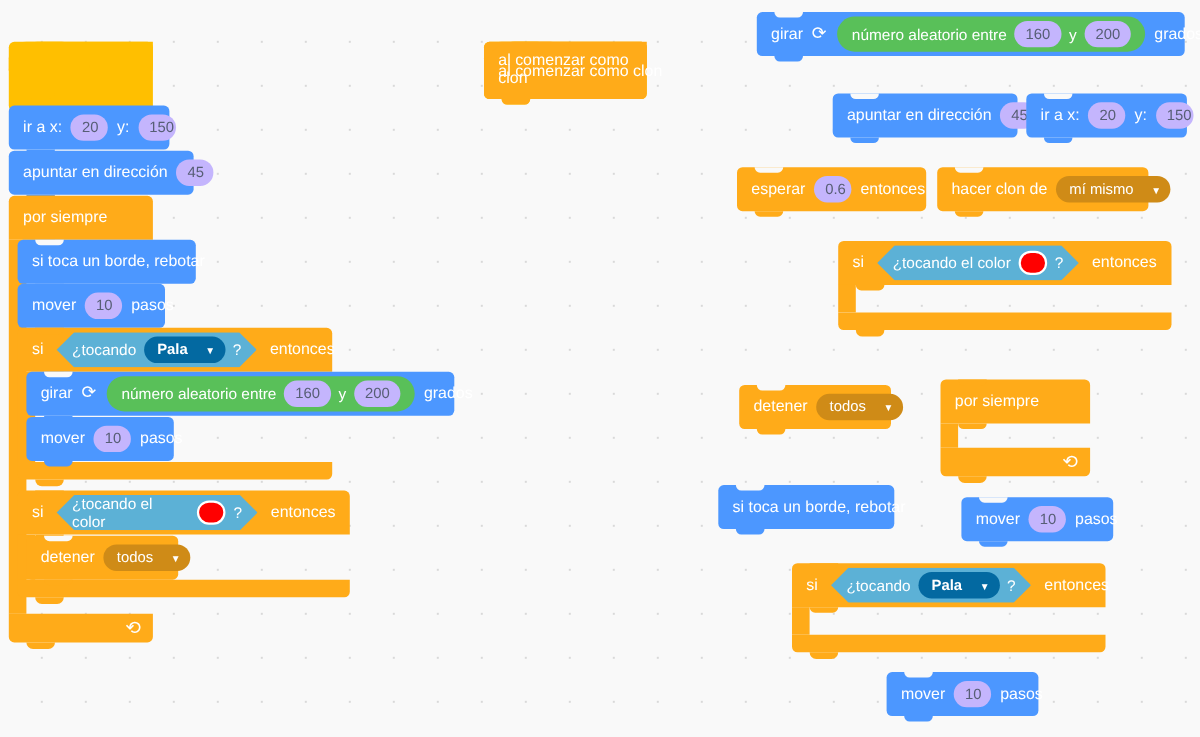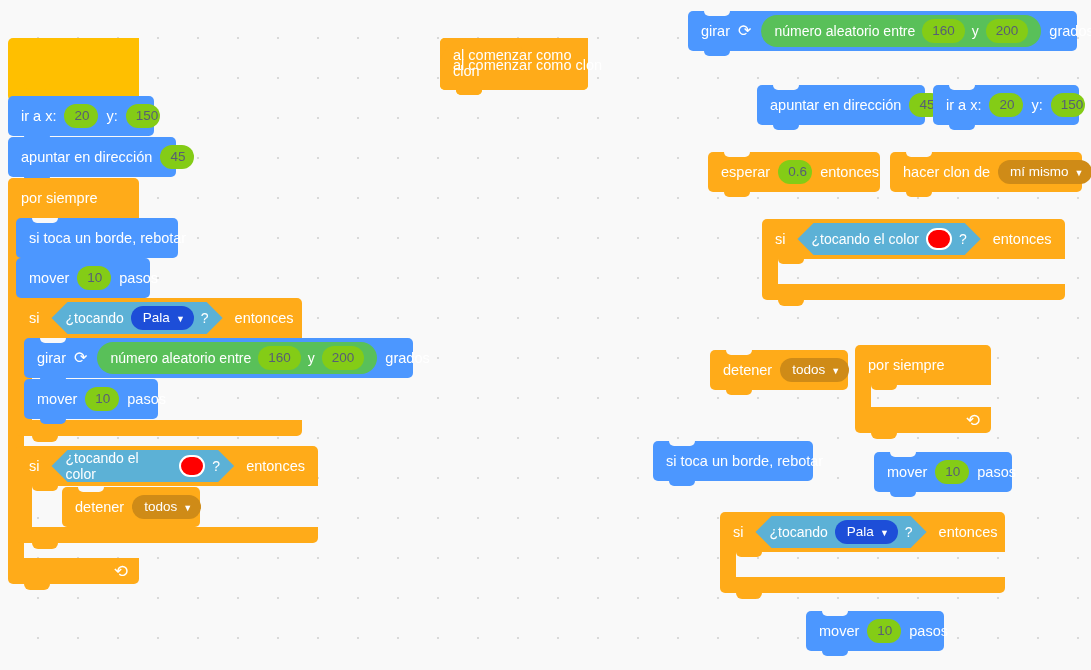--- a/index.html
+++ b/index.html
@@ -42,21 +42,21 @@
     border-radius:0 0 7px 7px; box-shadow:none;}
   .stack::after{
     content:"";position:absolute;left:16px;top:100%;
     width:26px;height:5px;background:inherit;
     border-radius:0 0 7px 7px;
   }
   .notop::before{display:none;}
 
   
   .motion{background:#4C97FF;}
-  .control{background:#FFAB19;margin-left:38px;}
+  .control{background:#FFAB19;}
 
   
   .hat{
     position:absolute;background:#FFBF00;color:#fff;
     border-radius:5px;
     display:flex;align-items:flex-end;
     padding:0 13px 11px 13px;
     font-size:14.5px;box-sizing:border-box;
   }
   .hat .hatdome{
@@ -103,30 +103,30 @@
     border-radius:0 0 7px 7px;
   }
   .cfoot.looped{height:26px;}
   .loopico{
     position:absolute;right:11px;top:50%;transform:translateY(-50%);
     font-size:17px;color:#fff;line-height:1;
   }
 
   
   .oval{
-    background:#84cc16;color:#575E75;border-radius:14px;
+    background:#c4b5fd;color:#575E75;border-radius:14px;
     padding:4px 10px;min-width:14px;text-align:right;
     font-size:13.5px;display:inline-block;line-height:16px;
   }
   
   .ddown{
     border-radius:14px;padding:4px 9px 4px 12px;font-size:13.5px;color:#fff;
-    display:inline-flex;align-items:center;gap:6px;line-height:16px;justify-content:center;
-  }
-  .dd-sensing{background:#1d4ed8;}
+    display:inline-flex;align-items:center;gap:16px;line-height:16px;justify-content:center;
+  }
+  .dd-sensing{background:#0369a1;font-weight:bold;}
   .dd-control{background:#CF8B17;}
   .arrowdn{font-size:9px;line-height:1;position:relative;top:1px;}
 
   
   .hex{
     position:relative;background:#5CB1D6;color:#fff;height:32px;
     display:inline-flex;align-items:center;gap:7px;
     padding:0 14px;font-size:14px;
     clip-path:polygon(16px 0, calc(100% - 16px) 0, 100% 50%, calc(100% - 16px) 100%, 16px 100%, 0 50%);
     box-sizing:border-box;

